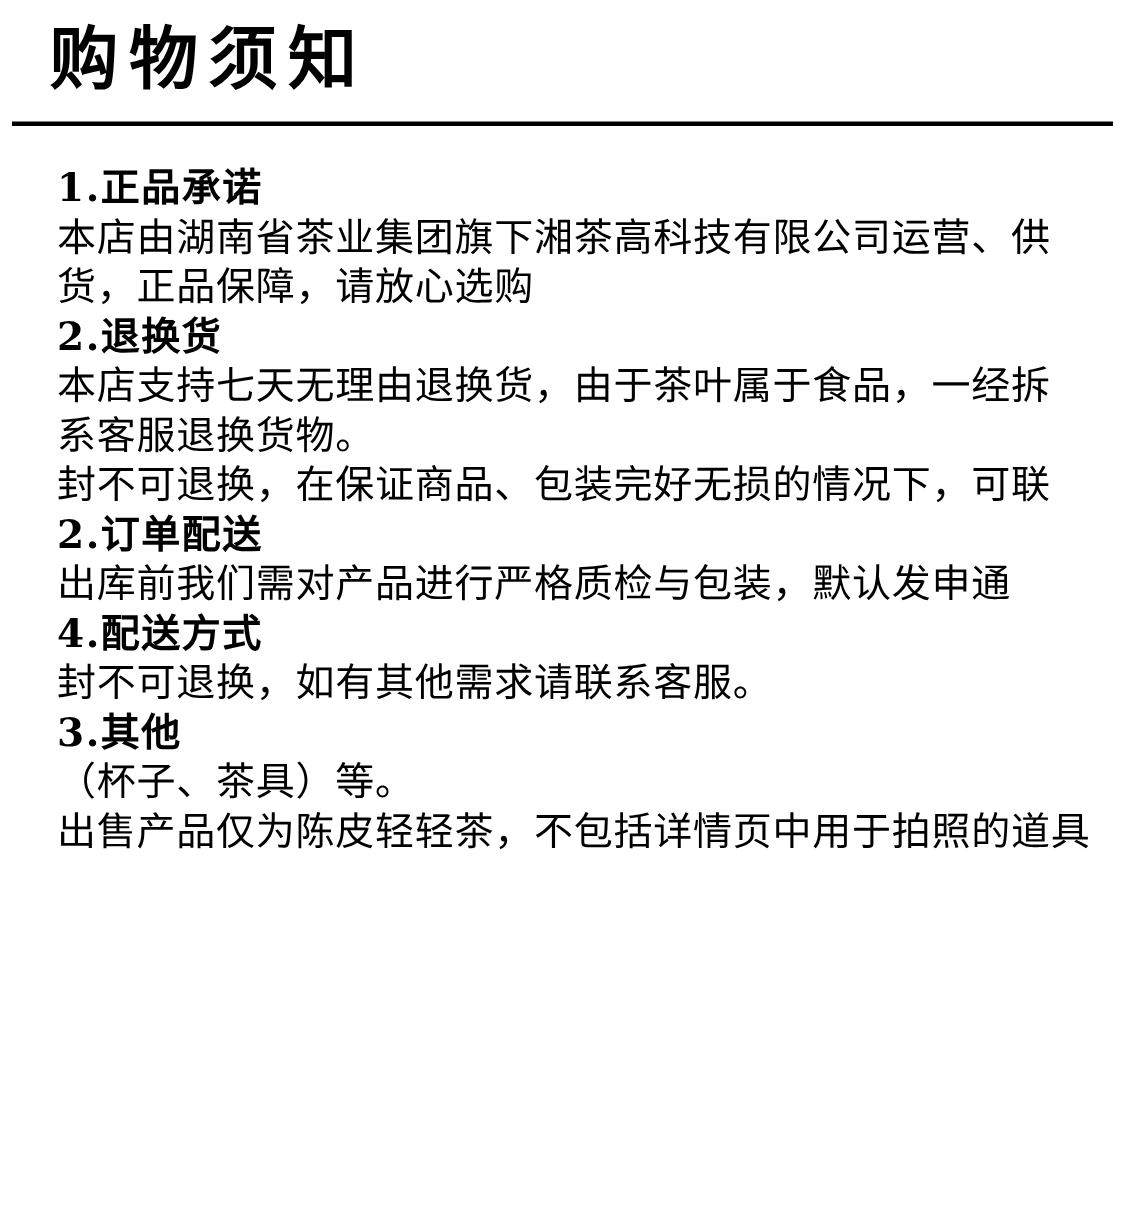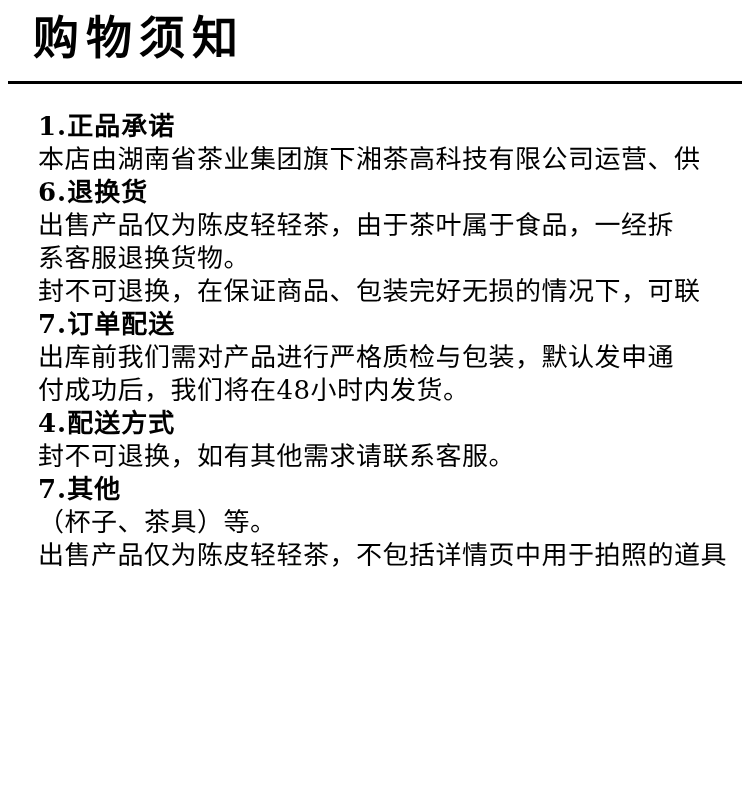--- a/index.html
+++ b/index.html
@@ -15,21 +15,21 @@
     font-family: "DejaVu Serif", "Liberation Serif", serif;
   }
   .page {
     position: relative;
     width: 750px;
     height: 810px;
     background: #ffffff;
   }
   .page-title {
     margin: 14px 0 0 33px;
-    font-family: Liberation Serif, serif;
+    font-family: Liberation Sans, sans-serif;
     font-weight: bold;
     font-size: 46px;
     line-height: 50px;
     letter-spacing: 7px;
     color: #000000;
     white-space: nowrap;
   }
   .title-divider {
     margin: 17px 8px 0 8px;
     height: 3px;
@@ -62,41 +62,41 @@
 
   <h1 class="page-title">购物须知</h1>
 
   <div class="title-divider"></div>
 
   <div class="content">
 
     <div class="section">
       <div class="sec-heading">1.正品承诺</div>
       <div class="sec-line">本店由湖南省茶业集团旗下湘茶高科技有限公司运营、供</div>
+      <div class="sec-line">货，正品保障，请放心选购</div>
     </div>
 
     <div class="section">
-      <div class="sec-heading">6.退换货</div>
-      <div class="sec-line">出售产品仅为陈皮轻轻茶，由于茶叶属于食品，一经拆</div>
+      <div class="sec-heading">2.退换货</div>
+      <div class="sec-line">本店支持七天无理由退换货，由于茶叶属于食品，一经拆</div>
       <div class="sec-line">系客服退换货物。</div>
       <div class="sec-line">封不可退换，在保证商品、包装完好无损的情况下，可联</div>
     </div>
 
     <div class="section">
-      <div class="sec-heading">7.订单配送</div>
+      <div class="sec-heading">2.订单配送</div>
       <div class="sec-line">出库前我们需对产品进行严格质检与包装，默认发申通</div>
-      <div class="sec-line">付成功后，我们将在48小时内发货。</div>
     </div>
 
     <div class="section">
       <div class="sec-heading">4.配送方式</div>
       <div class="sec-line">封不可退换，如有其他需求请联系客服。</div>
     </div>
 
     <div class="section">
-      <div class="sec-heading">7.其他</div>
+      <div class="sec-heading">3.其他</div>
       <div class="sec-line">（杯子、茶具）等。</div>
       <div class="sec-line">出售产品仅为陈皮轻轻茶，不包括详情页中用于拍照的道具</div>
     </div>
 
   </div>
 
 </div>
 
 </body></html>

